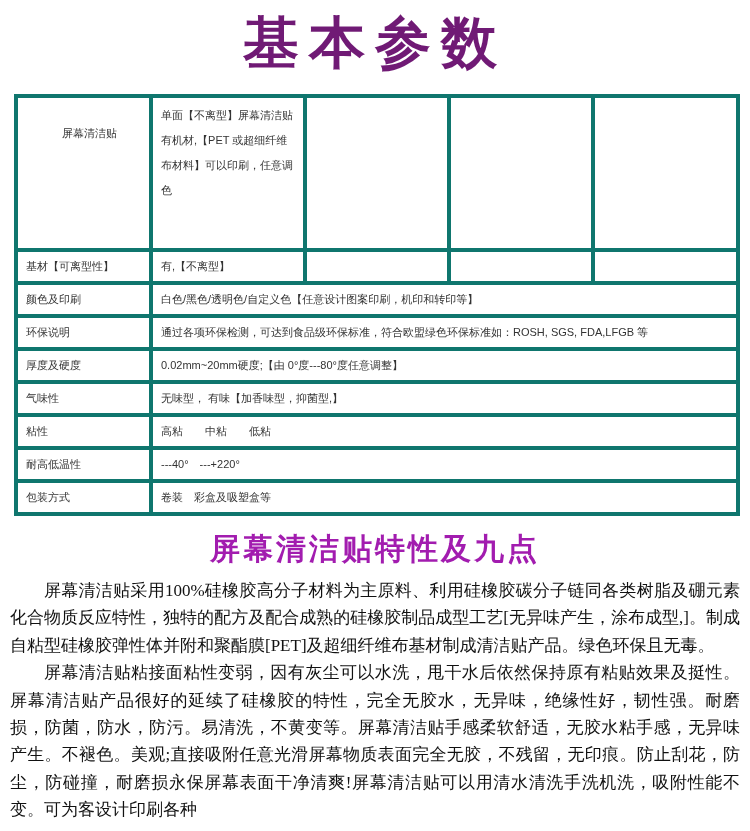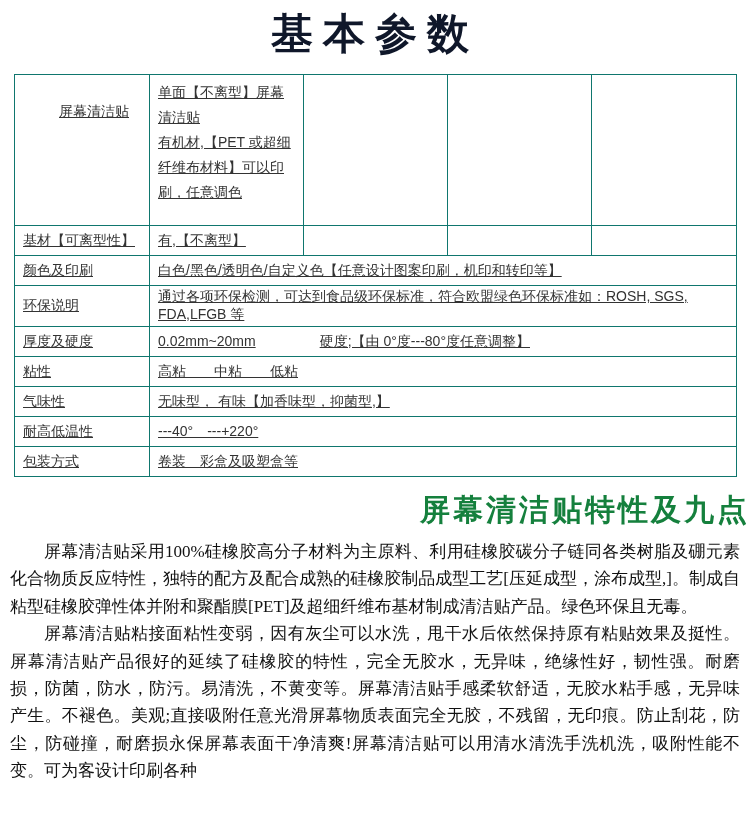--- a/index.html
+++ b/index.html
@@ -4,49 +4,48 @@
 <style>
   html,body{margin:0;padding:0;background:#ffffff;}
   body{
     width:750px;height:831px;
     font-family:"Liberation Serif", serif;
     color:#151515;
     overflow:hidden;
   }
   .page-title{
     text-align:center;
-    font-size:42px;
+    font-size:56px;
     font-weight:bold;
     letter-spacing:10px;
     margin:6px 0 12px 0;
-    color:#0f172a;
+    color:#701a75;
   }
   table.spec{
     border-collapse:collapse;
     table-layout:fixed;
     width:722px;
     margin-left:14px;
     font-family:"Liberation Sans", sans-serif;
   }
   table.spec td{
-    border:1px solid #0f766e;
-    font-size:14px;
+    border:4px solid #0f766e;
+    font-size:11px;
     color:#333;
     padding:2px 8px;
     height:25px;
     vertical-align:middle;
     overflow:hidden;
-    text-decoration:underline;
   }
   tr.row-tall td{height:120px;vertical-align:top;}
   tr.row-tall td.lbl{padding-top:28px;padding-left:44px;}
   tr.row-tall td.val{padding-top:5px;}
   td.lbl{white-space:nowrap;}
   .pre{white-space:pre-line;line-height:25px;}
-  .gap2{margin-left:64px;}
+  .gap2{}
   .features-title{
     text-align:center;
     font-size:30px;
     font-weight:bold;
     letter-spacing:3px;
     margin:13px 0 7px 0;
   }
   .paras{
     margin:0 10px;
     font-size:17px;
@@ -93,36 +92,36 @@
     <td class="lbl">环保说明</td>
     <td class="val" colspan="4">通过各项环保检测，可达到食品级环保标准，符合欧盟绿色环保标准如：ROSH, SGS, FDA,LFGB 等</td>
   </tr>
   <tr>
     <td class="lbl">厚度及硬度</td>
     <td class="val" colspan="4">
       <span>0.02mm~20mm</span><span class="gap2">硬度;【由 0°度---80°度任意调整】</span>
     </td>
   </tr>
   <tr>
+    <td class="lbl">气味性</td>
+    <td class="val" colspan="4">无味型， 有味【加香味型，抑菌型,】</td>
+  </tr>
+  <tr>
     <td class="lbl">粘性</td>
     <td class="val" colspan="4">高粘　　中粘　　低粘</td>
-  </tr>
-  <tr>
-    <td class="lbl">气味性</td>
-    <td class="val" colspan="4">无味型， 有味【加香味型，抑菌型,】</td>
   </tr>
   <tr>
     <td class="lbl">耐高低温性</td>
     <td class="val" colspan="4">---40°　---+220°</td>
   </tr>
   <tr>
     <td class="lbl">包装方式</td>
     <td class="val" colspan="4">卷装　彩盒及吸塑盒等</td>
   </tr>
 </tbody>
   </table>
 
-<h2 class="features-title" style="color:#15803d;text-align:right;">屏幕清洁贴特性及九点</h2>
+<h2 class="features-title" style="color:#a21caf;">屏幕清洁贴特性及九点</h2>
 
 <div class="paras">
-  <p>屏幕清洁贴采用100%硅橡胶高分子材料为主原料、利用硅橡胶碳分子链同各类树脂及硼元素化合物质反应特性，独特的配方及配合成熟的硅橡胶制品成型工艺[压延成型，涂布成型,]。制成自粘型硅橡胶弹性体并附和聚酯膜[PET]及超细纤维布基材制成清洁贴产品。绿色环保且无毒。</p>
+  <p>屏幕清洁贴采用100%硅橡胶高分子材料为主原料、利用硅橡胶碳分子链同各类树脂及硼元素化合物质反应特性，独特的配方及配合成熟的硅橡胶制品成型工艺[无异味产生，涂布成型,]。制成自粘型硅橡胶弹性体并附和聚酯膜[PET]及超细纤维布基材制成清洁贴产品。绿色环保且无毒。</p>
   <p><span>屏幕清洁贴粘接面粘性变弱，因有灰尘可以水洗，甩干水后依然保持原有粘贴效果及挺性。屏幕清洁贴产品很好的延续了硅橡胶的特性，完全无胶水，无异味，绝缘性好，韧性强。耐磨损，防菌，防水，防污。易清洗，不黄变等。屏幕清洁贴手感柔软舒适，无胶水粘手感，无异味产生。不褪色。美观;直接吸附任意光滑屏幕物质表面完全无胶，不残留，无印痕。防止刮花，防尘，防碰撞，耐磨损永保屏幕表面干净清爽!屏幕清洁贴可以用清水清洗手洗机洗，吸附性能不变。可为客设计印刷各种</span></p>
 </div>
 
 </body></html>

